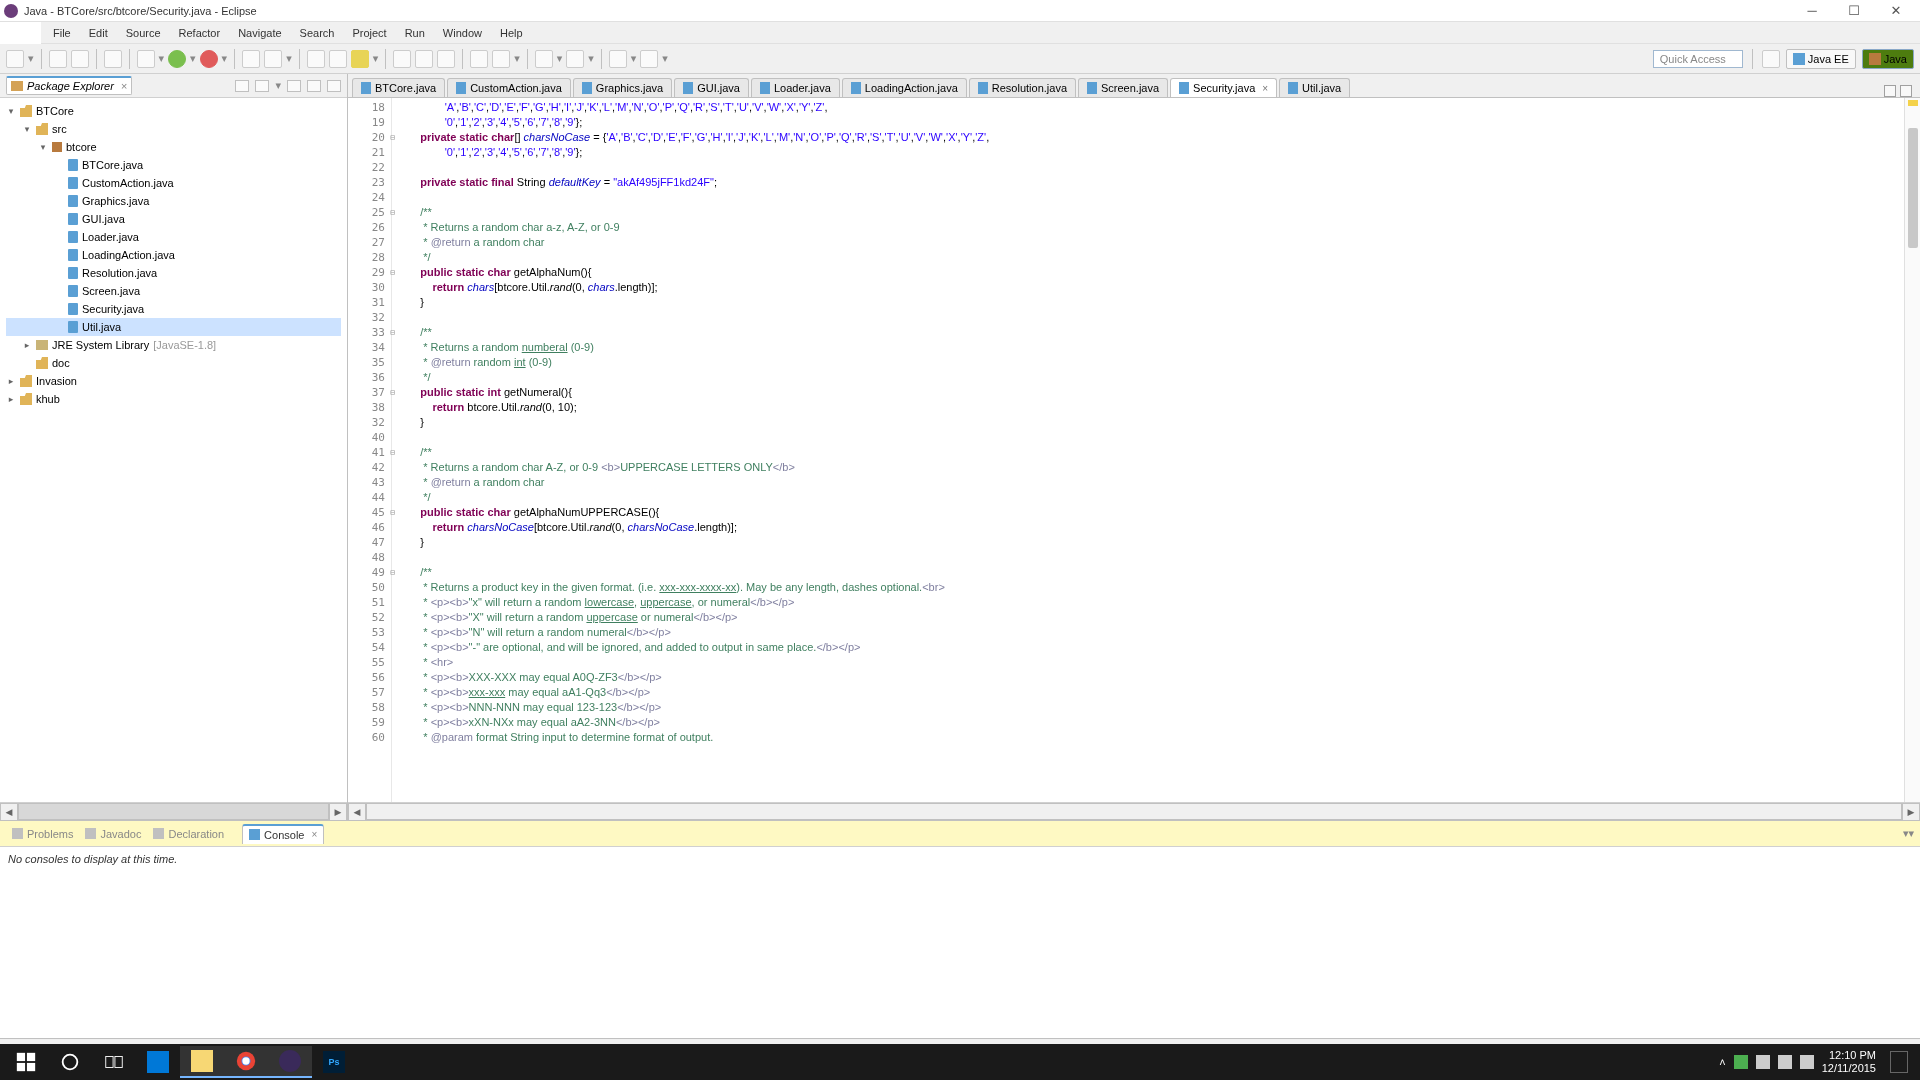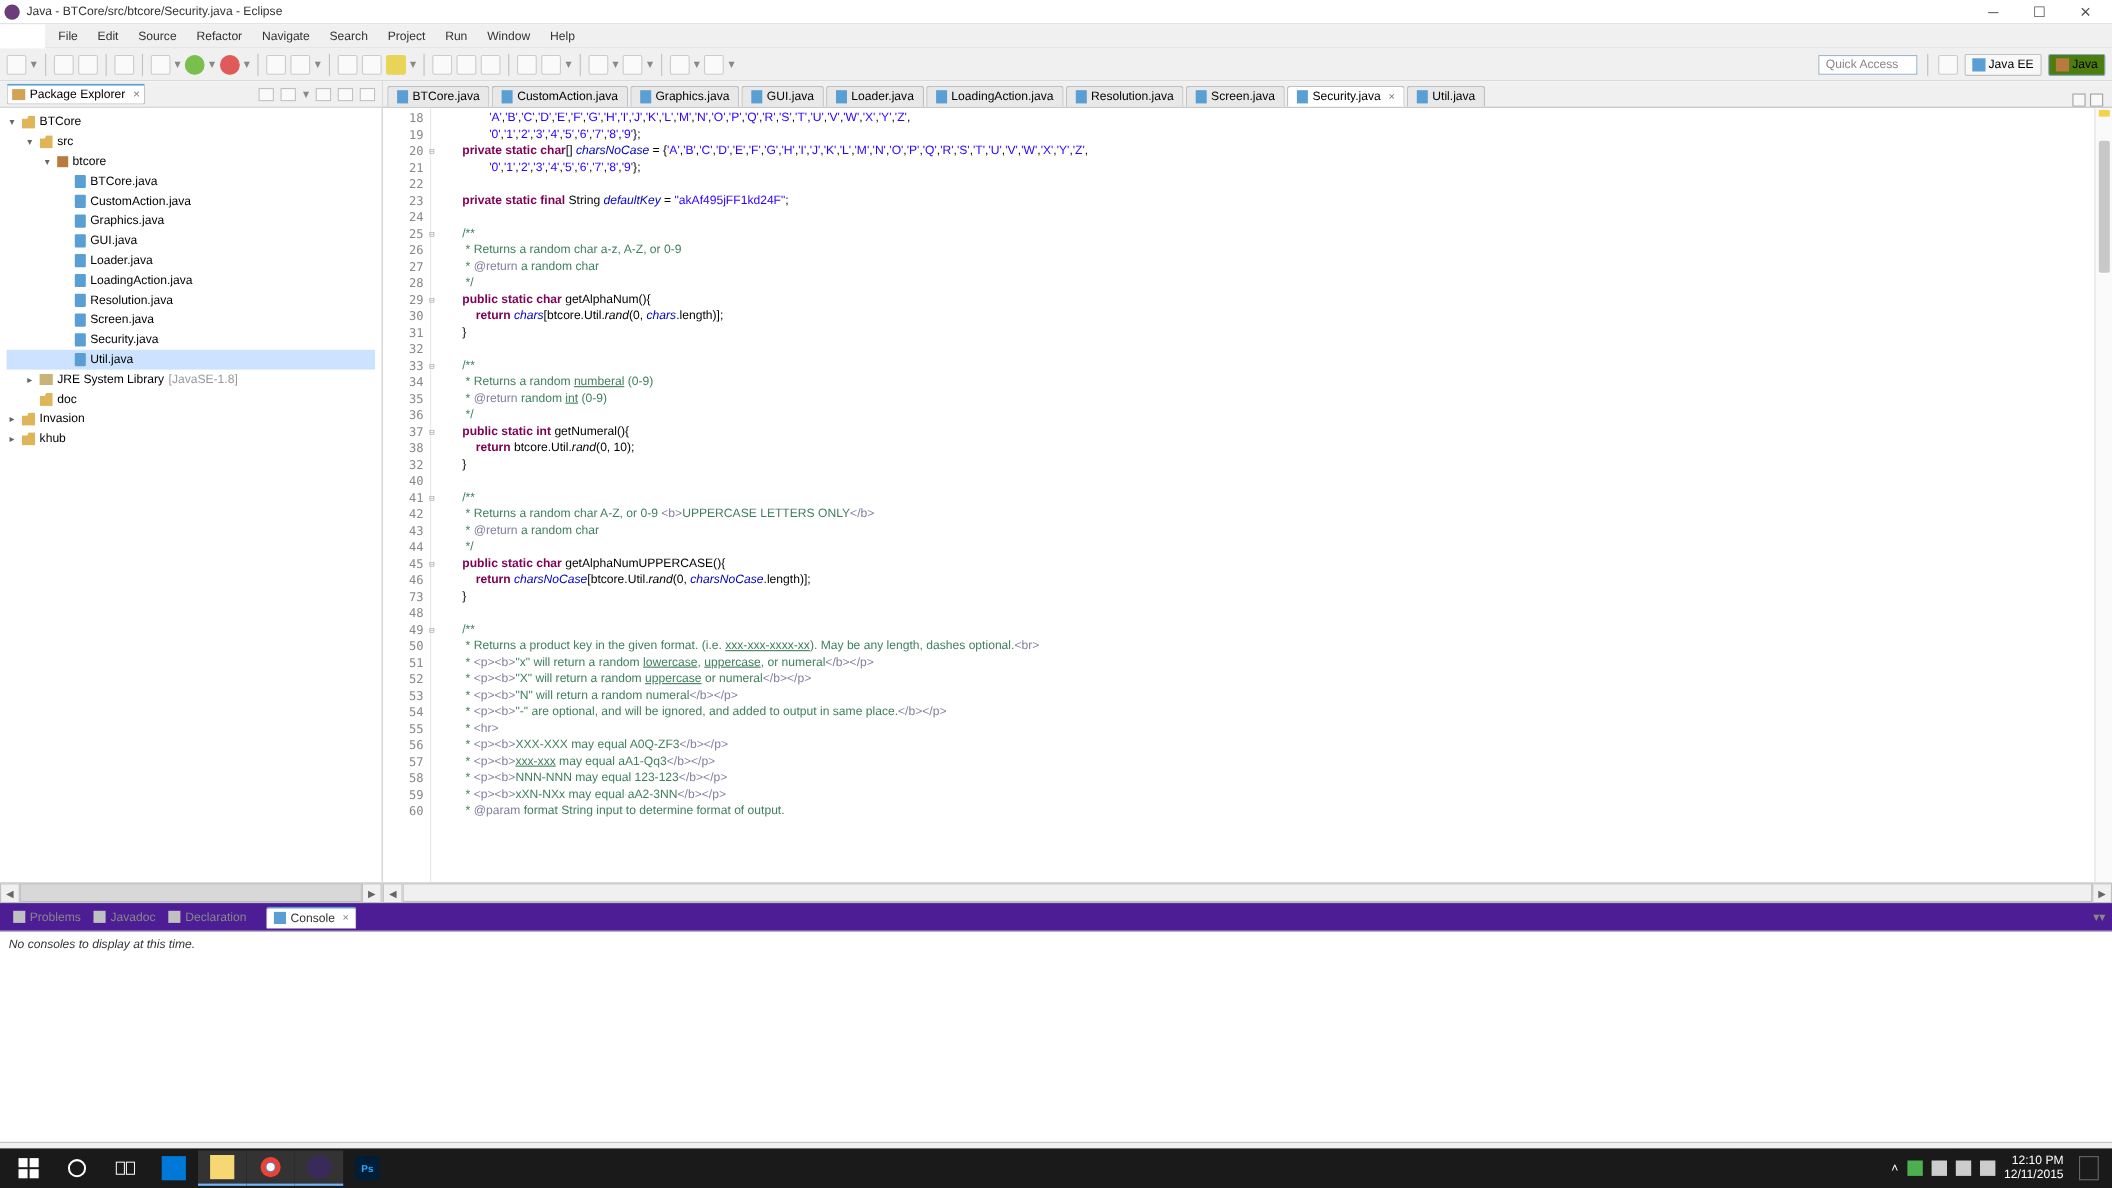--- a/index.html
+++ b/index.html
@@ -23,21 +23,21 @@
 .toolbar .right { margin-left:auto; display:flex; align-items:center; gap:6px; }
 .quick-access { border:1px solid #a0b8d0; padding:2px 6px; color:#888; width:90px; background:#fff; }
 .persp { display:flex; align-items:center; gap:3px; padding:3px 6px; border:1px solid #c0c0c0; border-radius:2px; background:#f8f8f8; }
 .persp.active { background:#4d7c0f; border-color:#8aa8c8; }
 .persp-icon { width:12px; height:12px; background:#5a9fd4; }
 
 .main { display:flex; height:746px; }
 
 .sidebar { width:348px; background:#fff; border-right:1px solid #c0c0c0; display:flex; flex-direction:column; }
 .view-header { background:#f0f0f0; height:24px; display:flex; align-items:center; padding:0 6px; border-bottom:1px solid #d0d0d0; gap:6px; }
-.view-header .tab { display:flex; align-items:center; gap:4px; padding:2px 4px; background:#fff; border:1px solid #c0c0c0; border-top:2px solid #5a9fd4; border-radius:2px; }
+.view-header .tab { display:flex; align-items:center; gap:4px; padding:2px 4px; background:#fff; border:1px solid #c0c0c0; border-top:2px solid #5a9fd4; border-radius:2px;font-style:italic; }
 .view-header .tab .icn { width:12px; height:10px; background:#d4a256; }
 .view-header .spacer { flex:1; }
 .view-header .mini { width:14px; height:12px; border:1px solid #c0c0c0; background:#fafafa; }
 .tree { padding:4px 6px; overflow:auto; flex:1; }
 .tree-item { display:flex; align-items:center; height:18px; gap:4px; white-space:nowrap; }
 .twist { width:10px; text-align:center; color:#666; font-size:9px; }
 .proj-ico { width:12px; height:12px; background:#e0b458; clip-path:polygon(0 25%,40% 25%,50% 0,100% 0,100% 100%,0 100%); }
 .pkg-ico { width:10px; height:10px; background:#b87a3e; }
 .java-ico { width:10px; height:12px; background:#5a9fd4; border-radius:1px; }
 .lib-ico { width:12px; height:10px; background:#c9b477; }
@@ -62,21 +62,21 @@
 .overview-ruler { width:16px; background:#fafafa; border-left:1px solid #e0e0e0; position:relative; }
 .ov-thumb { position:absolute; top:30px; left:3px; width:10px; height:120px; background:#c8c8c8; border-radius:2px; }
 .kw{color:#7f0055;font-weight:bold}.str{color:#2a00ff}.cmt,.cmt *{color:#3f7f5f}.tag{color:#7f7f9f}.fld{color:#0000c0;font-style:italic}
 
 .hscroll-row { height:18px; display:flex; border-top:1px solid #d0d0d0; }
 .hscroll-row .arrow { width:18px; height:18px; background:#f0f0f0; border:1px solid #c0c0c0; display:flex; align-items:center; justify-content:center; color:#666; font-size:9px; }
 .hscroll-row .track { flex:1; background:#f0f0f0; border:1px solid #c0c0c0; }
 .hscroll-row .track.full { background:#d8d8d8; }
 
 .console-panel { height:218px; border-top:1px solid #c0c0c0; display:flex; flex-direction:column; }
-.bottom-tabs { background:#4c1d95; height:26px; display:flex; align-items:center; padding:0 6px; border-bottom:1px solid #d0d0d0; }
+.bottom-tabs { background:#fef9c3; height:26px; display:flex; align-items:center; padding:0 6px; border-bottom:1px solid #d0d0d0; }
 .btab { display:flex; align-items:center; gap:4px; padding:3px 6px; color:#888; }
 .btab.active { color:#333; background:#fff; border:1px solid #c0c0c0; border-bottom:none; border-top:2px solid #5a9fd4; border-radius:3px 3px 0 0;margin-left:12px; }
 .btab .bico { width:11px; height:11px; background:#c0c0c0; }
 .btab.active .bico { background:#5a9fd4; }
 .btab .close { color:#888; font-size:10px; margin-left:3px; }
 .bottom-tabs .spacer { flex:1; }
 .console-body { flex:1; padding:6px 8px; color:#333; font-style:italic; }
 
 .statusbar { height:22px; background:#f0f0f0; border-top:1px solid #c0c0c0; display:flex; align-items:center; padding:0 10px; gap:20px; }
 .statusbar .spacer { flex:1; }
@@ -360,21 +360,21 @@
           <div class="lno fold">37</div>
           <div class="lno">38</div>
           <div class="lno">32</div>
           <div class="lno">40</div>
           <div class="lno fold">41</div>
           <div class="lno">42</div>
           <div class="lno">43</div>
           <div class="lno">44</div>
           <div class="lno fold">45</div>
           <div class="lno">46</div>
-          <div class="lno">73</div>
+          <div class="lno">47</div>
           <div class="lno">48</div>
           <div class="lno fold">49</div>
           <div class="lno">50</div>
           <div class="lno">51</div>
           <div class="lno">52</div>
           <div class="lno">53</div>
           <div class="lno">54</div>
           <div class="lno">55</div>
           <div class="lno">56</div>
           <div class="lno">57</div>

